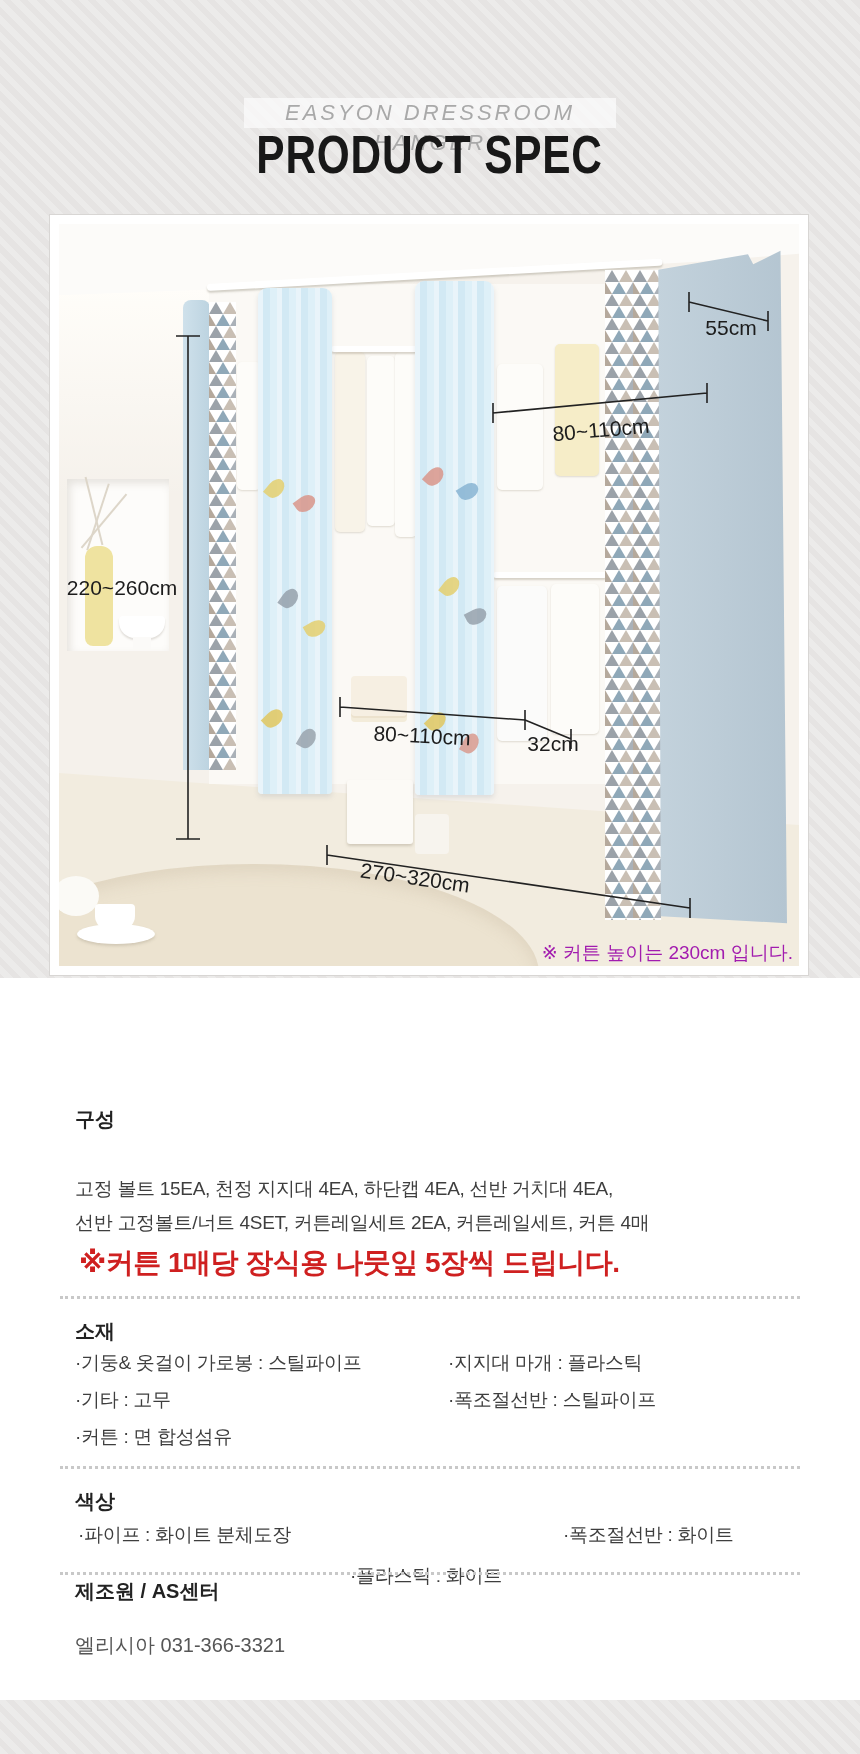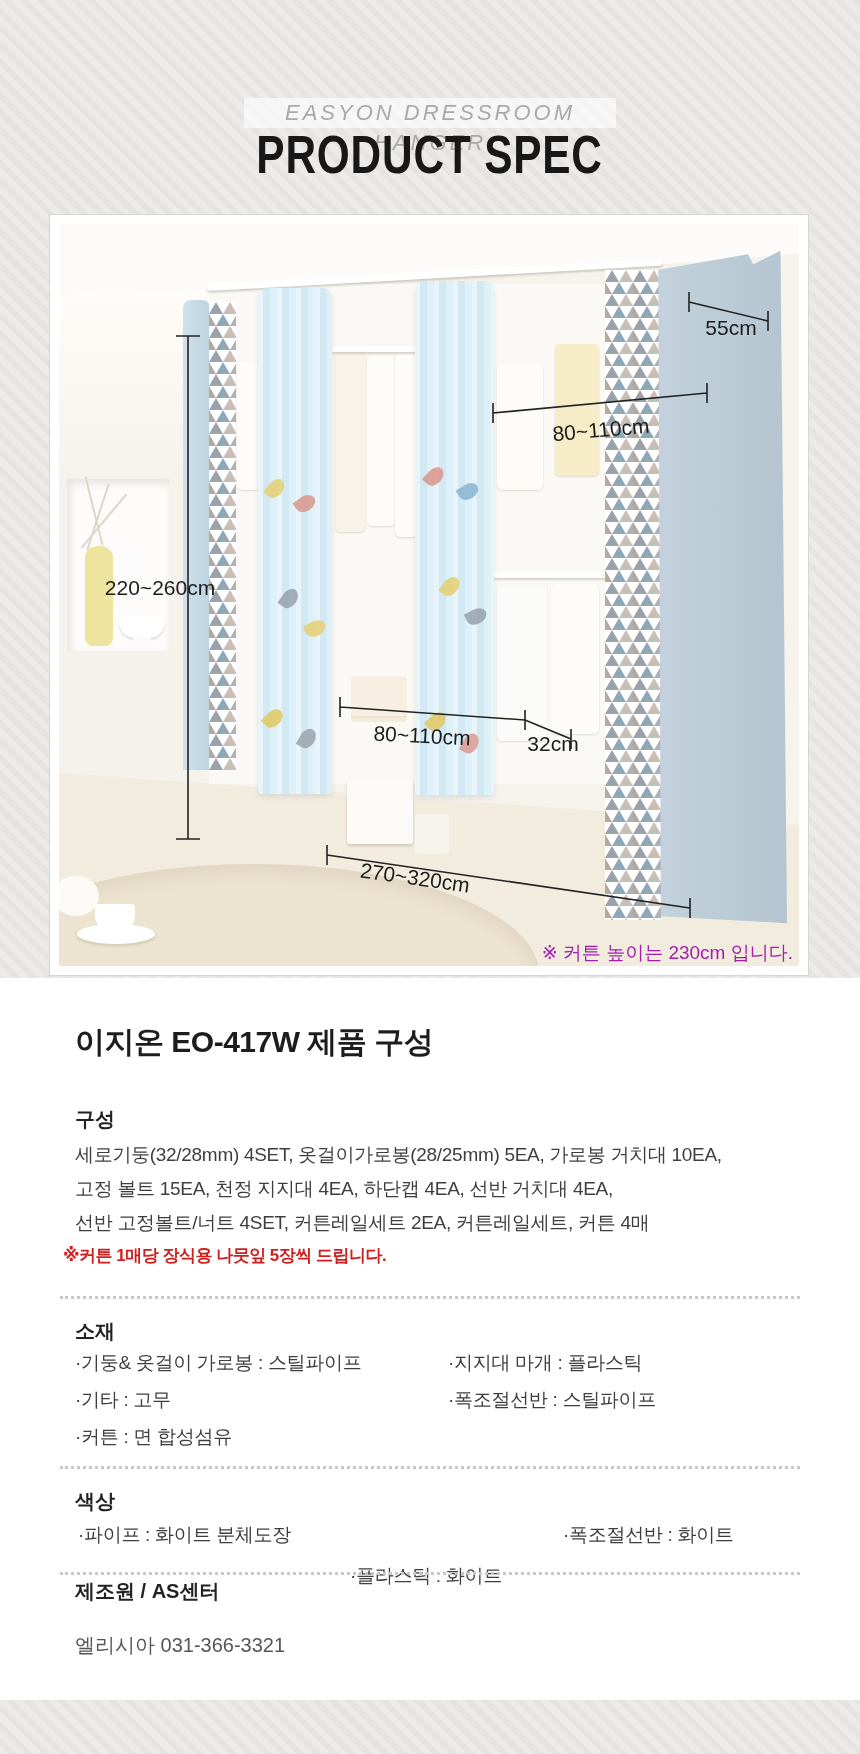--- a/index.html
+++ b/index.html
@@ -68,38 +68,38 @@
         background:linear-gradient(90deg,#cfe1eb,#bcd3e0);border-radius:8px 8px 0 0;}
   .tri-col{position:absolute;}
   .panel-right{position:absolute;left:598px;top:24px;width:130px;height:682px;
         background:linear-gradient(90deg,#c3d2dc,#b4c5d1);
         clip-path:polygon(1% 3.2%,70% .9%,74% 2.4%,95% .4%,100% 99%,3% 98%);}
   .rail-top{position:absolute;left:148px;top:60px;width:456px;height:7px;background:#fff;
         border-radius:4px;box-shadow:0 2px 2px rgba(160,155,140,.45);transform:rotate(-3.2deg);transform-origin:left center;}
   
   .dims{position:absolute;left:0;top:0;width:740px;height:742px;}
   .dim{position:absolute;font-size:21px;color:#1c1c1c;text-align:center;white-space:nowrap;}
-  .l-height{left:0;top:352px;width:126px;margin-left:38px;}
+  .l-height{left:0;top:352px;width:126px;}
   .l-top{left:629px;top:92px;width:86px;}
   .l-upper{left:462px;top:194px;width:160px;transform:rotate(-5deg);}
   .l-mid{left:284px;top:500px;width:158px;transform:rotate(3deg);}
   .l-depth{left:448px;top:508px;width:92px;}
   .l-total{left:258px;top:642px;width:196px;transform:rotate(8deg);}
   .photo-note{position:absolute;right:6px;top:716px;font-size:19px;color:#a21caf;white-space:nowrap;}
   
   .content-band{position:absolute;left:0;top:978px;width:860px;height:722px;background:#ffffff;}
   .spec-title{position:absolute;left:75px;top:44px;font-size:30px;font-weight:bold;color:#1d1d1d;letter-spacing:-.5px;}
   .sec-label{position:absolute;left:75px;font-size:20px;font-weight:bold;color:#222;}
   .lab-comp{top:128px;}
   .lab-mat{top:340px;}
   .lab-color{top:510px;}
   .lab-mfr{top:600px;}
   .body-line{position:absolute;left:75px;font-size:19px;color:#3e3e3e;letter-spacing:-.3px;white-space:nowrap;}
   .bl1{top:164px;}.bl2{top:198px;}.bl3{top:232px;}
-  .notice{position:absolute;left:63px;top:266px;font-size:17px;font-weight:bold;color:#cf2020;letter-spacing:-.5px;}
+  .notice{position:absolute;left:79px;top:266px;font-size:28px;font-weight:bold;color:#cf2020;letter-spacing:-.5px;}
   .divider{position:absolute;left:60px;right:60px;border-top:3px dotted #c8c8c8;}
   .dv1{top:318px;}.dv2{top:488px;}.dv3{top:594px;}
   .mat-item{position:absolute;font-size:19px;color:#3e3e3e;letter-spacing:-.3px;white-space:nowrap;}
   .ml0{left:75px;top:372px;}.ml1{left:75px;top:409px;}.ml2{left:75px;top:446px;}
   .mr0{left:448px;top:372px;}.mr1{left:448px;top:409px;}
   .col-item{position:absolute;top:544px;font-size:19px;color:#3e3e3e;letter-spacing:-.3px;white-space:nowrap;}
   .ci0{left:78px;}.ci1{left:350px;margin-top:41px;}.ci2{left:563px;}
   .mfr-value{position:absolute;left:75px;top:654px;font-size:20px;color:#565656;}
 </style>
 </head>
@@ -206,24 +206,22 @@
       <div class="dim l-top">55cm</div>
       <div class="dim l-upper">80~110cm</div>
       <div class="dim l-mid">80~110cm</div>
       <div class="dim l-depth">32cm</div>
       <div class="dim l-total">270~320cm</div>
       <div class="photo-note">※ 커튼 높이는 230cm 입니다.</div>
     </div>
   </div>
 
   <div class="content-band">
-    <div class="spec-title">이지온 EO-417W 제품 구성</div>
 
     <div class="sec-label lab-comp">구성</div>
-    <div class="body-line bl1">세로기둥(32/28mm) 4SET, 옷걸이가로봉(28/25mm) 5EA, 가로봉 거치대 10EA,</div>
     <div class="body-line bl2">고정 볼트 15EA, 천정 지지대 4EA, 하단캡 4EA, 선반 거치대 4EA,</div>
     <div class="body-line bl3">선반 고정볼트/너트 4SET, 커튼레일세트 2EA, 커튼레일세트, 커튼 4매</div>
     <div class="notice">※커튼 1매당 장식용 나뭇잎 5장씩 드립니다.</div>
 
     <div class="divider dv1"></div>
 
     <div class="sec-label lab-mat">소재</div>
     <div class="mat-item ml0">·기둥&amp; 옷걸이 가로봉 : 스틸파이프</div>
     <div class="mat-item ml1">·기타 : 고무</div>
     <div class="mat-item ml2">·커튼 : 면 합성섬유</div>

